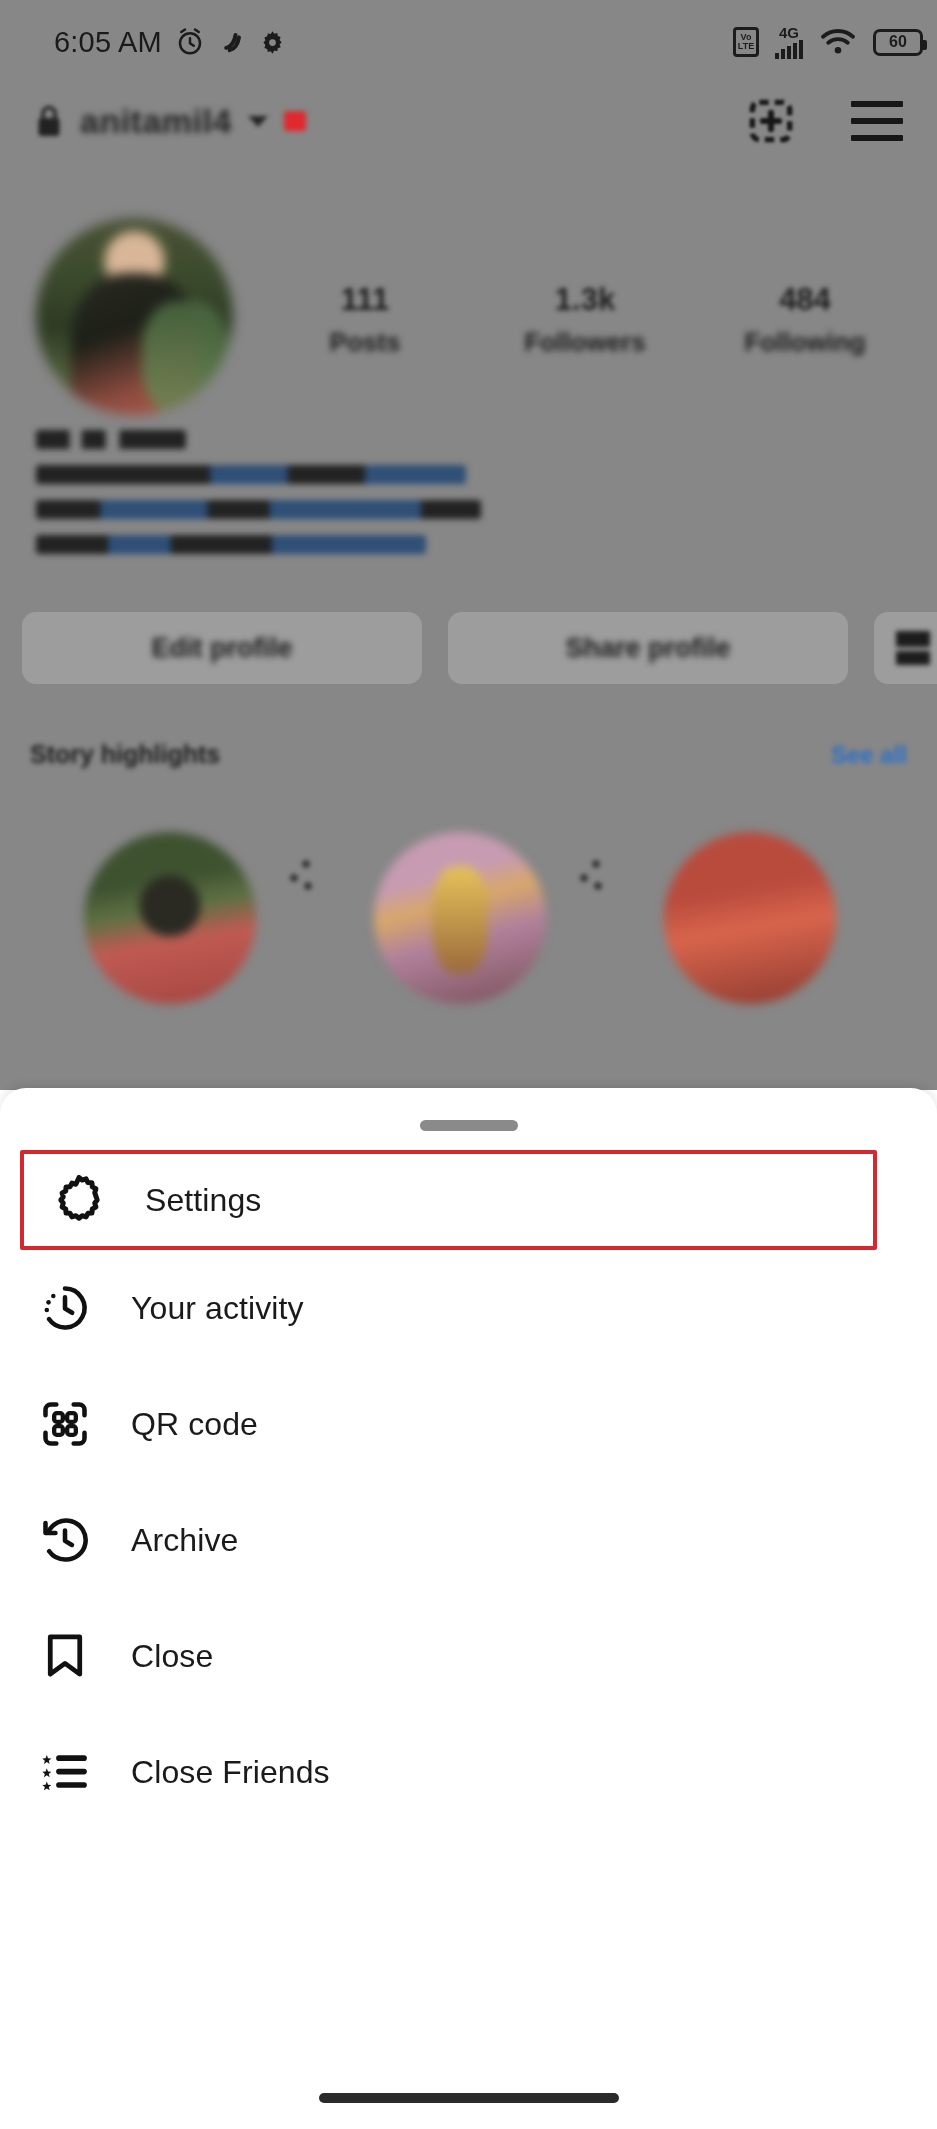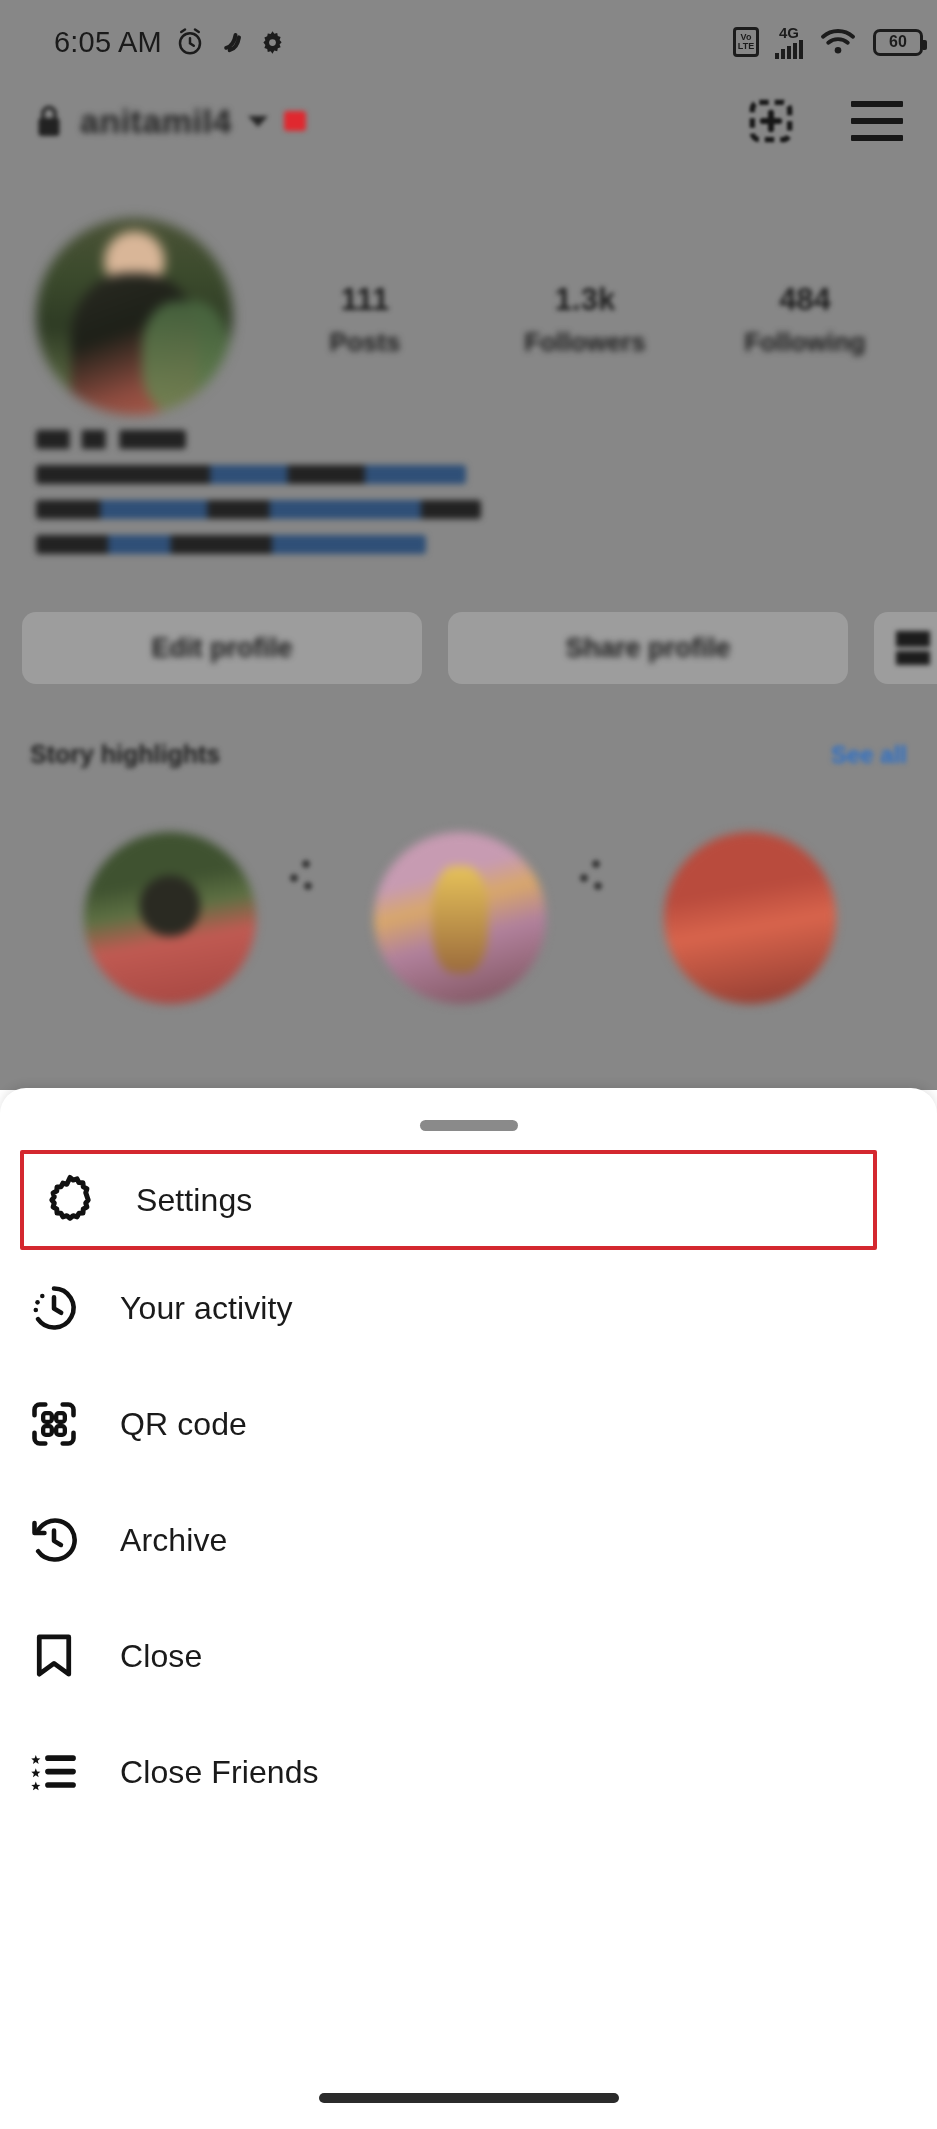--- a/index.html
+++ b/index.html
@@ -141,34 +141,34 @@
   }
   #sheet-handle {
     position:absolute; left:50%; transform:translateX(-50%); top:32px;
     width:98px; height:11px; background:#8a8a8a; border-radius:6px;
   }
 
   #menu { position:absolute; left:0; top:62px; width:937px; }
   .mi {
     position:relative;
     display:flex; align-items:center;
-    height:116px; padding-left:16px;
+    height:116px; padding-left:16px;margin-left:11px;
   }
   .mi .ic {
     width:76px; min-width:76px; height:76px;
     display:flex; align-items:center; justify-content:center;
   }
   .mi .lb {
     font-size:32px; color:#1a1a1a; font-weight:400;
     margin-left:28px; letter-spacing:0.1px;
   }
   .mi.highlight {
     border:4px solid #d4282f;
     margin:0 60px 0 20px;
-    padding-left:8px;
+    padding-left:17px;
     height:100px;
     border-radius:2px;
   }
   .mi.highlight .ic { width:76px; min-width:76px; }
 
   
   #gesture {
     position:absolute; left:50%; transform:translateX(-50%); bottom:26px;
     width:300px; height:10px; background:#2b2b2b; border-radius:6px;
   }

